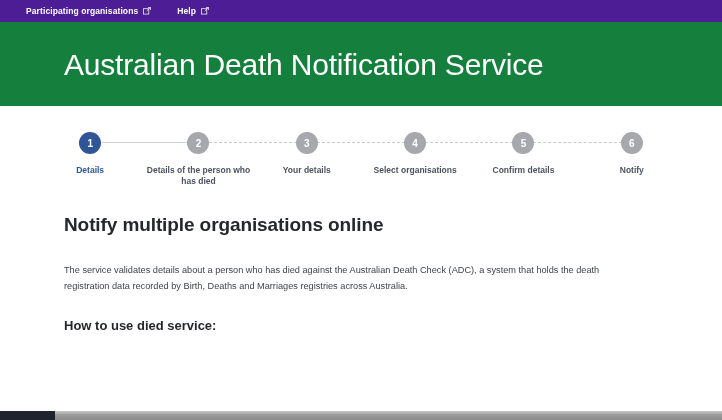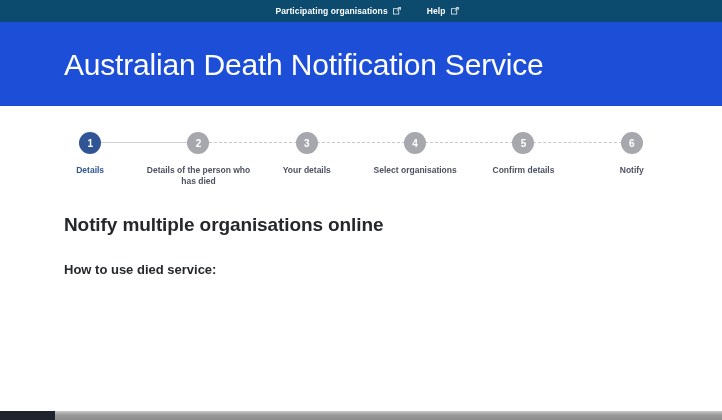--- a/index.html
+++ b/index.html
@@ -18,24 +18,24 @@
     position: relative;
     width: 722px;
     height: 420px;
     background: #ffffff;
     overflow: hidden;
   }
 
   
   .utility-bar {
     height: 22px;
-    background: #0c4a6e;
-    display: flex;
-    align-items: center;
-    justify-content: center;
+    background: #4c1d95;
+    display: flex;
+    align-items: center;
+    justify-content: flex-start;
     padding-right: 14px;
     box-sizing: border-box;
   }
   .utility-link {
     display: inline-flex;
     align-items: center;
     gap: 5px;
     color: #ffffff;
     font-size: 8.5px;
     font-weight: bold;
@@ -50,21 +50,21 @@
     width: 8px;
     height: 8px;
     position: relative;
     flex: 0 0 auto;
   }
   .ext-icon svg { display:block; }
 
   
   .site-header {
     height: 84px;
-    background: #1d4ed8;
+    background: #15803d;
     display: flex;
     align-items: center;
     box-sizing: border-box;
     padding-left: 64px;
   }
   .site-title {
     color: #ffffff;
     font-size: 30px;
     font-weight: normal;
     letter-spacing: -0.2px;
@@ -275,20 +275,21 @@
           <div class="connector dashed"></div>
           <div class="step-circle">6</div>
         </div>
         <div class="step-label">Notify</div>
       </div>
 
     </div>
 
     <div class="main">
       <h2 class="page-heading">Notify multiple organisations online</h2>
+      <p class="body-para">The service validates details about a person who has died against the Australian Death Check (ADC), a system that holds the death registration data recorded by Birth, Deaths and Marriages registries across Australia.</p>
       <h3 class="sub-heading">How to use died service:</h3>
     </div>
 
   </div>
 
   <div class="h-scrollbar">
     <div class="h-scroll-thumb"></div>
   </div>
 
 </div>

